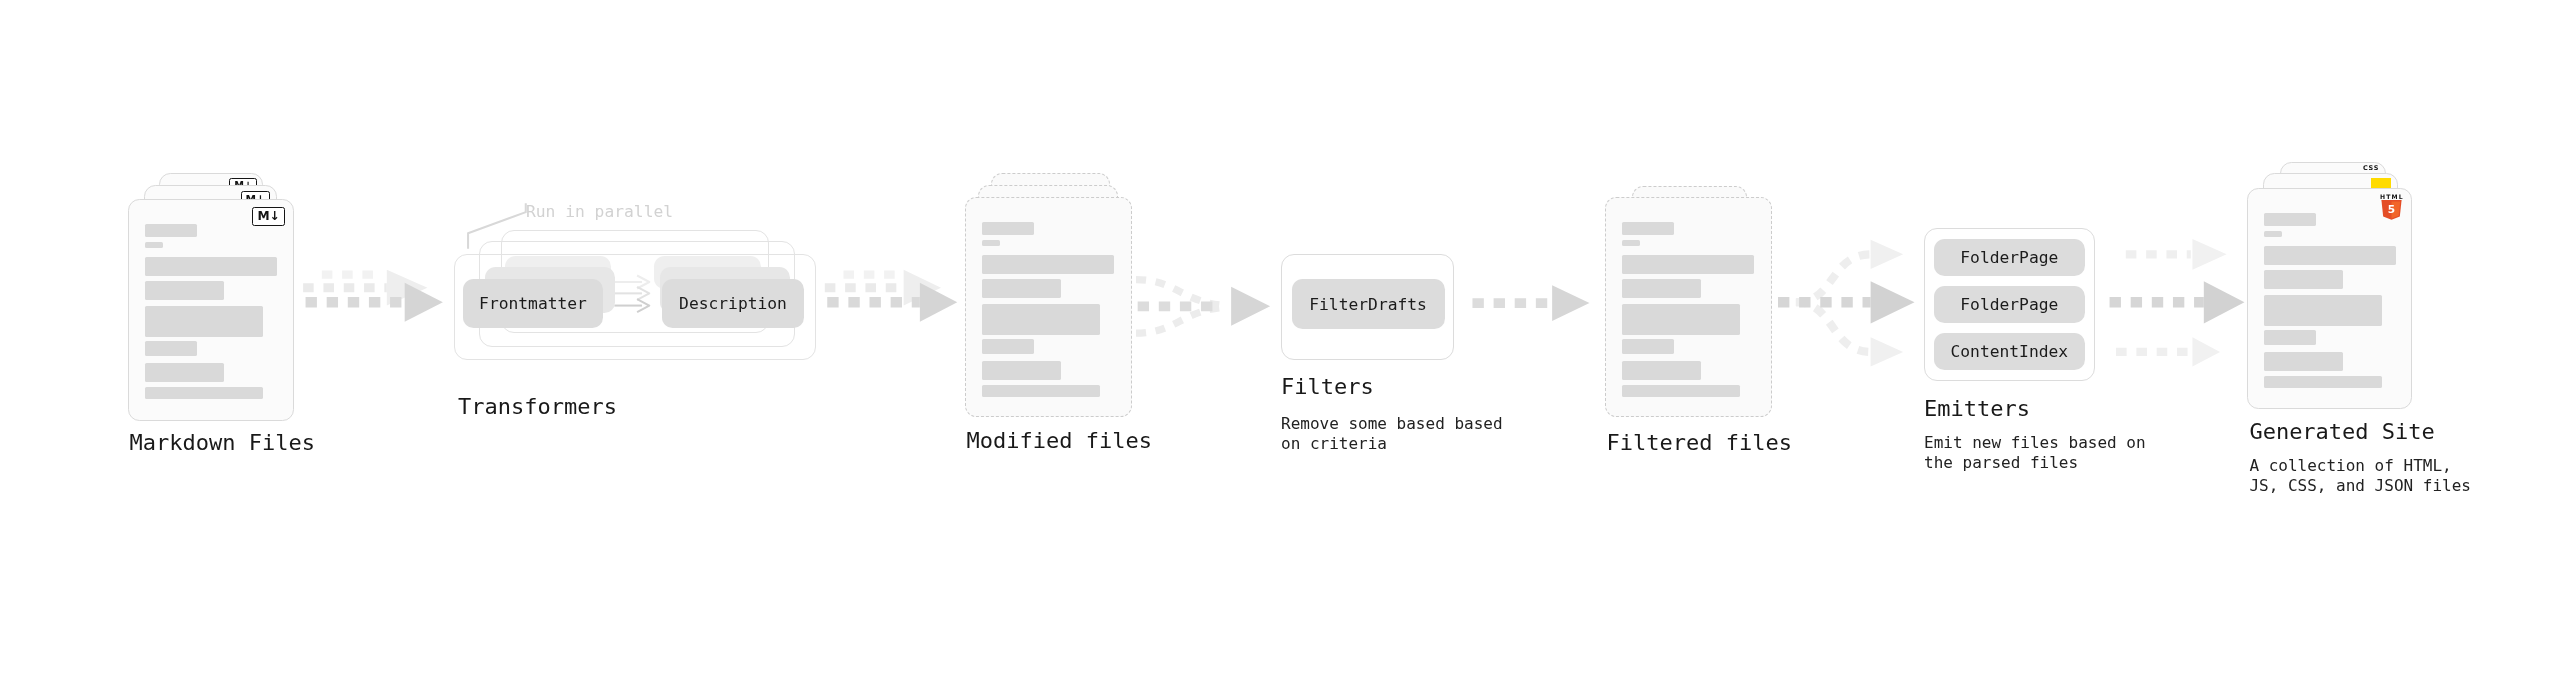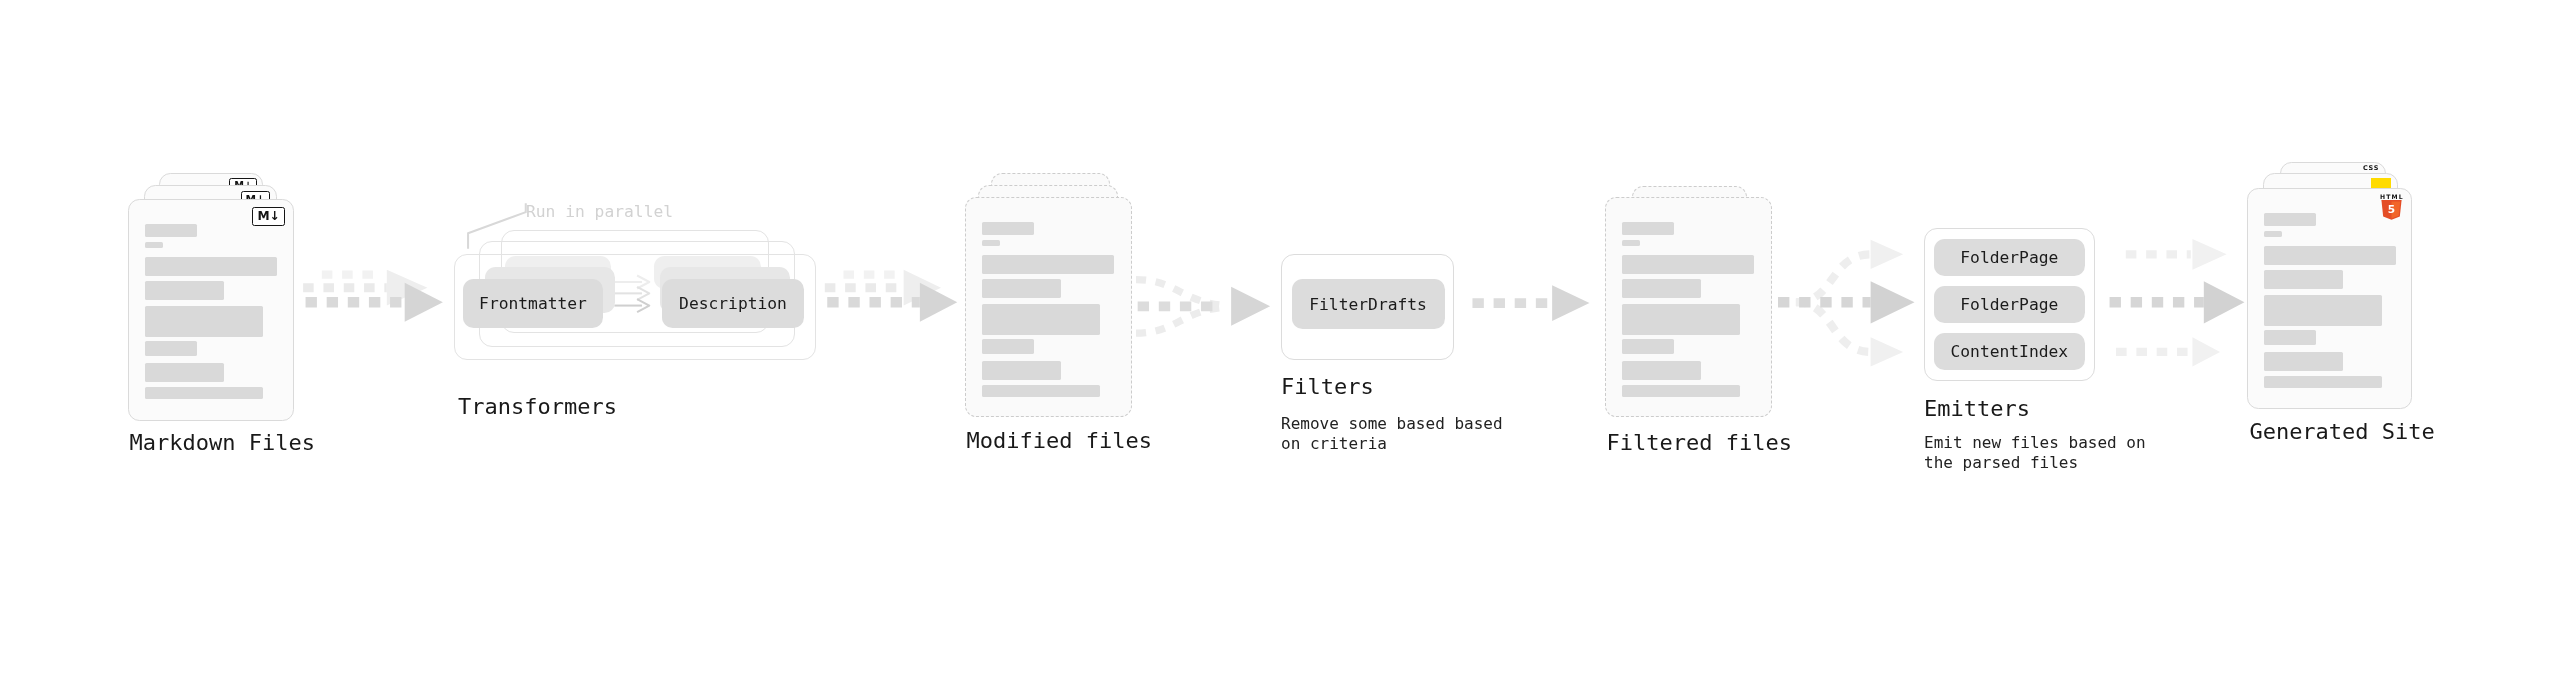--- a/index.html
+++ b/index.html
@@ -240,14 +240,16 @@
   <div class="skel" style="top: 24.4px; width: 52px; height: 13px;"></div>
       <div class="skel" style="top: 42px; width: 18px; height: 5.7px;"></div>
       <div class="skel" style="top: 57px; width: 132px; height: 18.7px;"></div>
       <div class="skel" style="top: 81px; width: 79px; height: 18.7px;"></div>
       <div class="skel" style="top: 106px; width: 118px; height: 31px;"></div>
       <div class="skel" style="top: 141px; width: 52px; height: 14.6px;"></div>
       <div class="skel" style="top: 163px; width: 79px; height: 18.7px;"></div>
       <div class="skel" style="top: 187px; width: 118px; height: 12.2px;"></div>
     </div>
   <div class="heading" style="left:2.4px; top:257px;">Generated Site</div>
+  <div class="desc" style="left:2.4px; top:294px;">A collection of HTML,
+JS, CSS, and JSON files</div>
 </div>
 
 
 </body></html>

